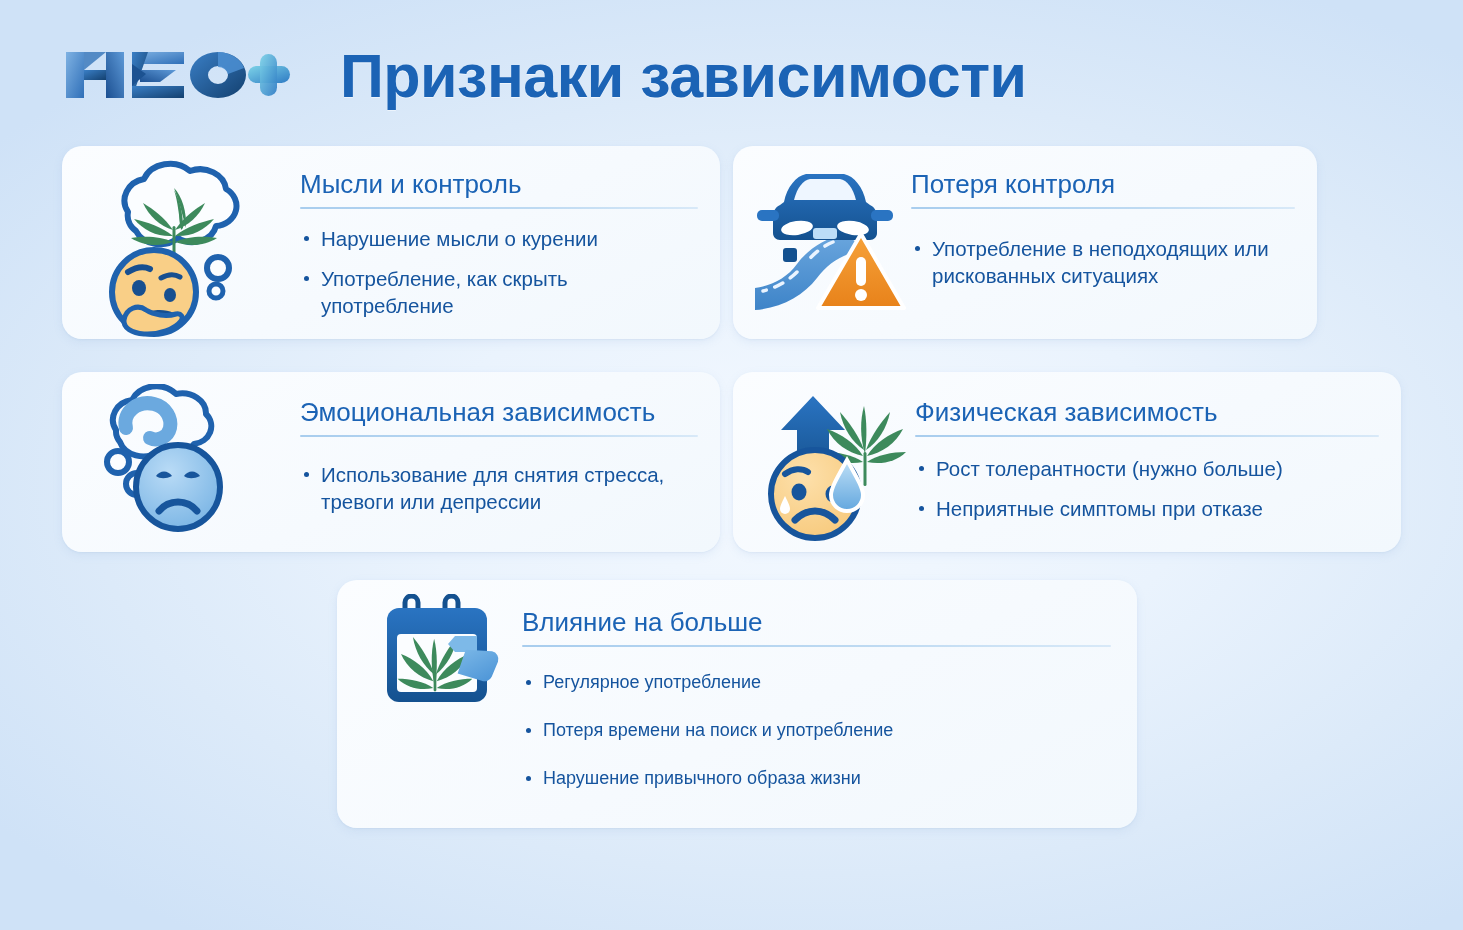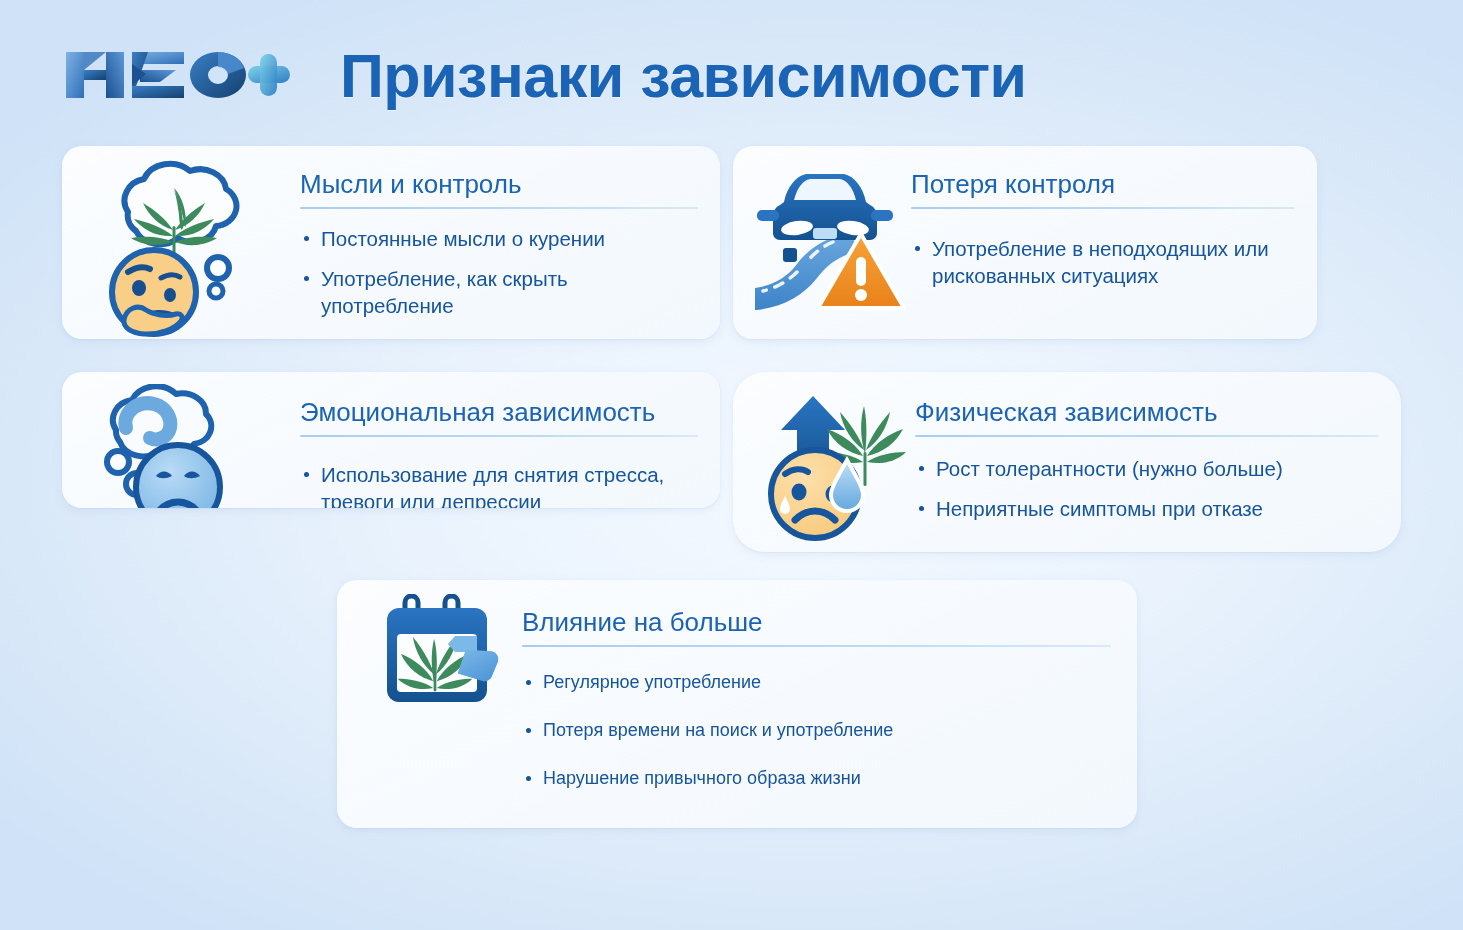--- a/index.html
+++ b/index.html
@@ -52,22 +52,22 @@
   .card {
     position: absolute;
     background: linear-gradient(155deg, #fbfdff 0%, #f6fafe 55%, #f2f8fd 100%);
     border-radius: 20px;
     box-shadow: 0 3px 10px rgba(120,160,205,.13), 0 1px 2px rgba(120,160,205,.10);
     overflow: hidden;
   }
 
   #card-thoughts  { left: 62px;  top: 146px; width: 658px; height: 193px; }
   #card-control   { left: 733px; top: 146px; width: 584px; height: 193px; }
-  #card-emotional { left: 62px;  top: 372px; width: 658px; height: 136px; }
-  #card-physical  { left: 733px; top: 372px; width: 668px; height: 180px; border-radius: 32px; }
+  #card-emotional { left: 62px;  top: 372px; width: 658px; height: 180px; }
+  #card-physical  { left: 733px; top: 372px; width: 668px; height: 180px; }
   #card-life      { left: 337px; top: 580px; width: 800px; height: 248px; }
 
   .card-icon {
     position: absolute;
     left: 20px;
     top: 14px;
   }
 
   .card-body {
     position: absolute;
@@ -208,21 +208,21 @@
       <path d="M60,156 c10,-4 22,-5 30,-1" stroke="#174f90" stroke-width="5" fill="none" stroke-linecap="round"></path>
 
       <path d="M42,160 c2,-12 14,-16 22,-10 c8,5 20,7 30,4 c5,-1 8,3 5,7 c-6,8 -22,14 -37,13 c-12,-1 -21,-6 -20,-14z" fill="#f9cf87" stroke="#1f62ae" stroke-width="5" stroke-linejoin="round"></path>
     </svg>
   </div>
 
   <div class="card-body">
     <div class="card-heading">Мысли и контроль</div>
     <div class="card-divider"></div>
     <ul class="bullets">
-      <li class="bullet">Постоянные мысли о курении</li>
+      <li class="bullet">Нарушение мысли о курении</li>
       <li class="bullet">Употребление, как скрыть употребление</li>
     </ul>
   </div>
 </div>
 
 <div class="card" id="card-control">
   <div class="card-icon" style="left:16px; top:16px;">
     <svg width="160" height="160" viewBox="0 0 160 160">
       <defs>
         <linearGradient id="roadG" x1="0" y1="0" x2="0" y2="1">

